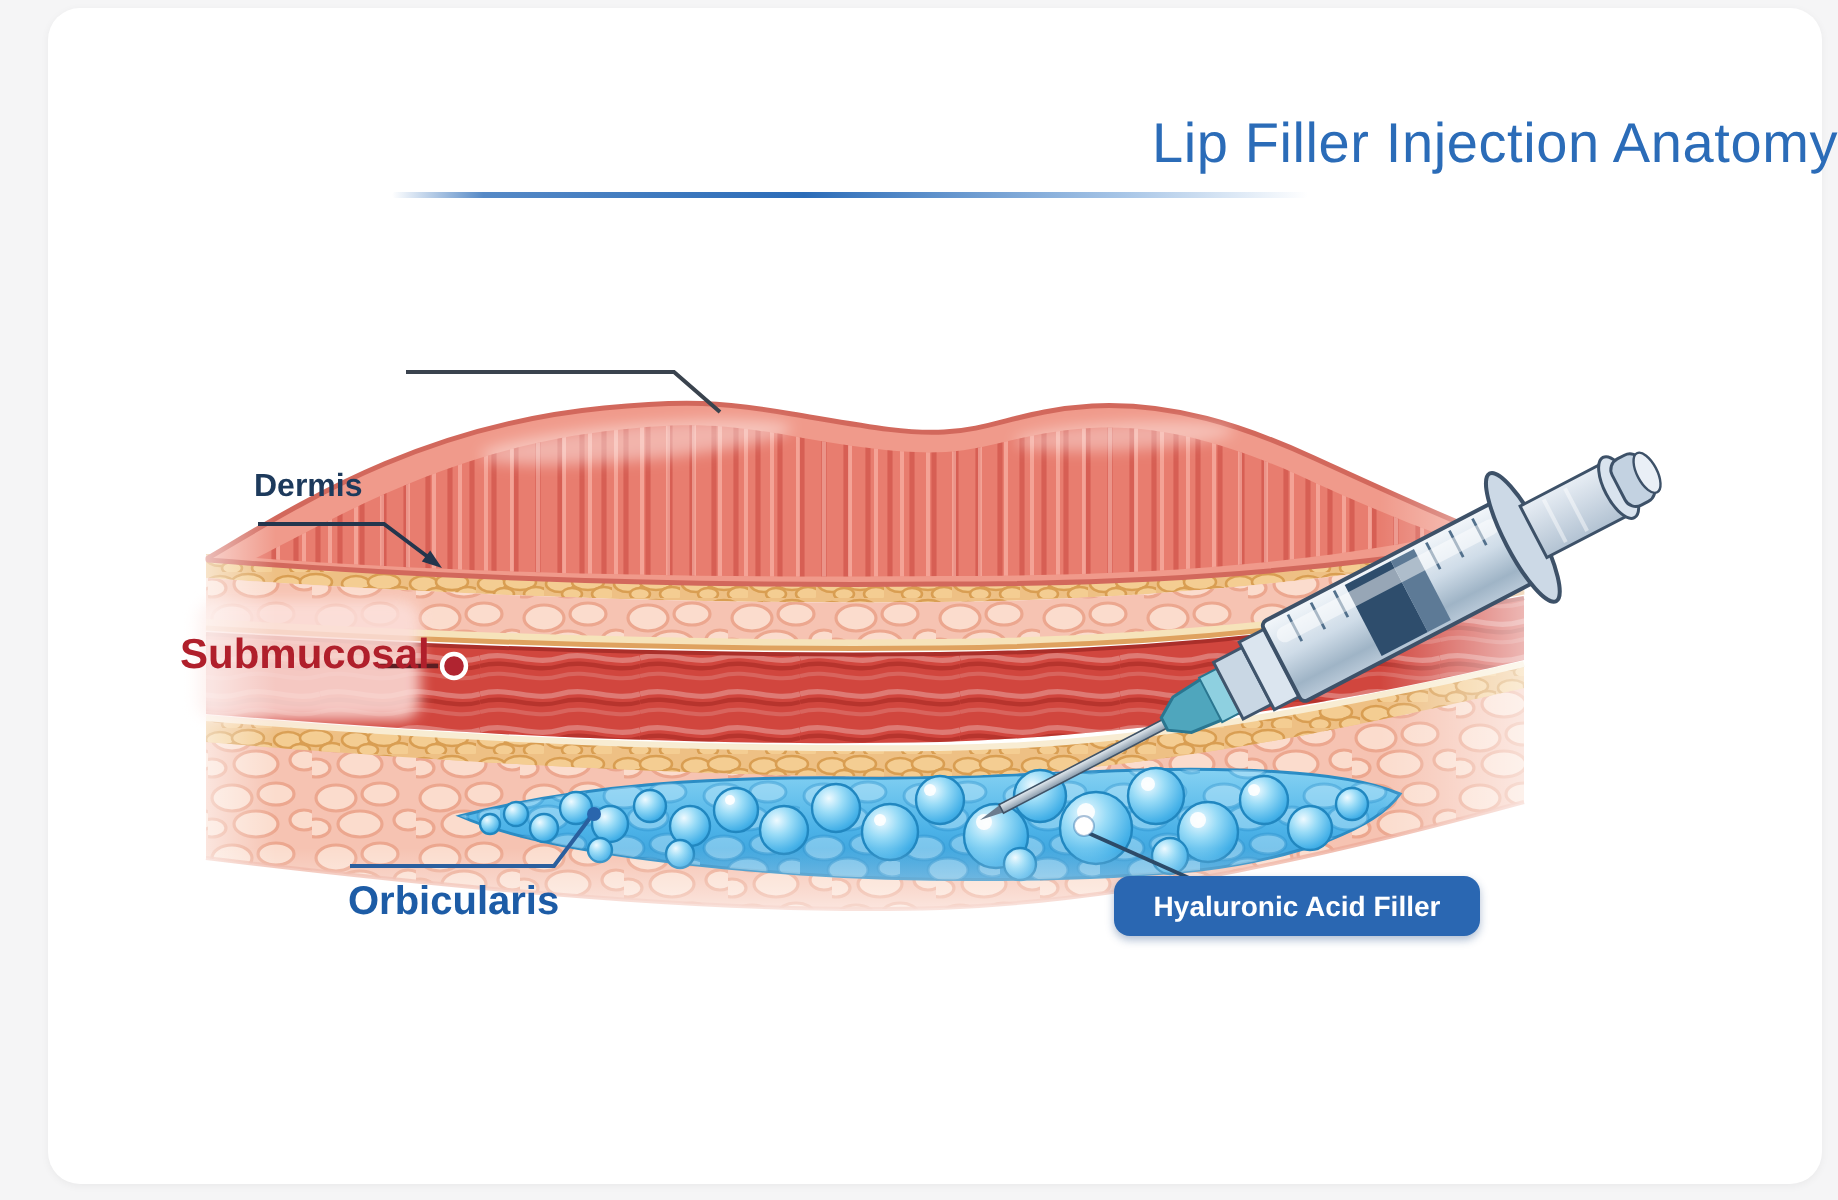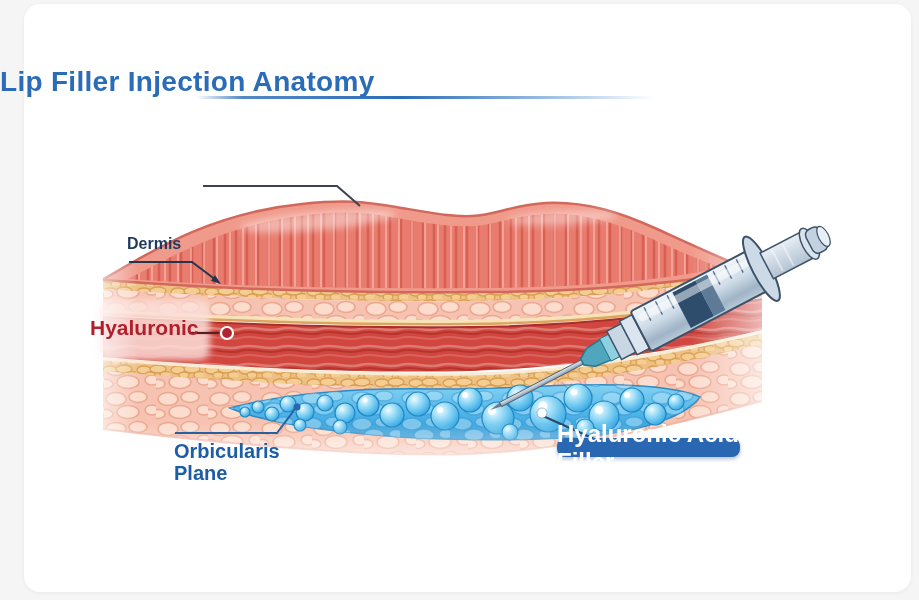--- a/index.html
+++ b/index.html
@@ -8,33 +8,33 @@
     --badge-bg:#2a67b2; --badge-text:#ffffff;
     --lip-outer:#f09a8b; --lip-inner:#e87d6f; --muscle-red:#d1463e;
     --dermis-pink:#f6c3b2; --tan-band:#eec084; --filler-blue:#3fa9e0; --leader-dark:#343f4b;
   }
   *{margin:0;padding:0;box-sizing:border-box}
   html,body{width:919px;height:600px;overflow:hidden}
   body{background:var(--page-bg);font-family:"Liberation Sans",sans-serif;position:relative}
   .card{position:absolute;left:24px;top:4px;width:887px;height:588px;background:var(--card-bg);
         border-radius:16px;box-shadow:0 1px 4px rgba(0,0,0,.05)}
   .stage{position:absolute;inset:0}
-  .title{position:absolute;left:0;right:0;top:66px;text-align:left;color:var(--title-blue);
-         font-size:28px;font-weight:700;letter-spacing:.3px}
+  .title{position:absolute;left:0;right:0;top:56px;text-align:right;color:var(--title-blue);
+         font-size:28px;font-weight:400;letter-spacing:.3px}
   .title-rule{position:absolute;left:196px;top:96px;width:458px;height:3px;border-radius:2px;
          background:linear-gradient(90deg,rgba(43,108,184,0) 0%,rgba(43,108,184,.8) 10%,#2b6cb8 45%,rgba(110,160,215,.6) 80%,rgba(43,108,184,0) 100%)}
   svg.illus{position:absolute;inset:0}
   .label{position:absolute;line-height:1.12;white-space:nowrap}
   .lbl-vermilion{left:201px;top:158px;font-size:19px;font-weight:600;color:var(--label-slate)}
   .lbl-dermis{left:127px;top:235px;font-size:16px;font-weight:700;color:var(--label-navy)}
   .lbl-orbicularis{left:90px;top:316px;font-size:21px;font-weight:700;color:var(--label-red)}
   .lbl-submucosal{left:174px;top:440px;font-size:20px;font-weight:700;color:var(--label-blue)}
-  .badge{position:absolute;left:557px;top:438px;width:183px;height:19px;background:var(--badge-bg);
+  .badge{position:absolute;left:557px;top:438px;width:183px;height:30px;background:var(--badge-bg);
          color:var(--badge-text);border-radius:8px;display:flex;align-items:center;justify-content:center;
-         font-size:24px;font-weight:700;box-shadow:0 2px 4px rgba(25,70,130,.35)}
+         font-size:14px;font-weight:700;box-shadow:0 2px 4px rgba(25,70,130,.35)}
 </style>
 </head>
 <body>
 
 <div class="stage">
   <div class="card"></div>
 
   <svg class="illus" viewBox="0 0 919 600">
     <defs>
       <pattern id="pebblePink" width="52" height="30" patternUnits="userSpaceOnUse">
@@ -259,20 +259,19 @@
       <line x1="543" y1="416" x2="599" y2="441" stroke="#2c4a68" stroke-width="2"></line>
       <circle cx="542" cy="413" r="5" fill="#ffffff" stroke="rgba(40,100,160,.4)" stroke-width="1"></circle>
     </g>
   </svg>
 
   <div class="title">Lip Filler Injection Anatomy</div>
   <div class="title-rule"></div>
 
   <div class="label lbl-dermis">Dermis</div>
   <div class="label lbl-orbicularis">
-    <div>Hyaluronic</div>
+    <div>Submucosal</div>
   </div>
   <div class="label lbl-submucosal">
     <div>Orbicularis</div>
-    <div>Plane</div>
   </div>
   <div class="badge">Hyaluronic Acid Filler</div>
 </div>
 
 </body></html>

